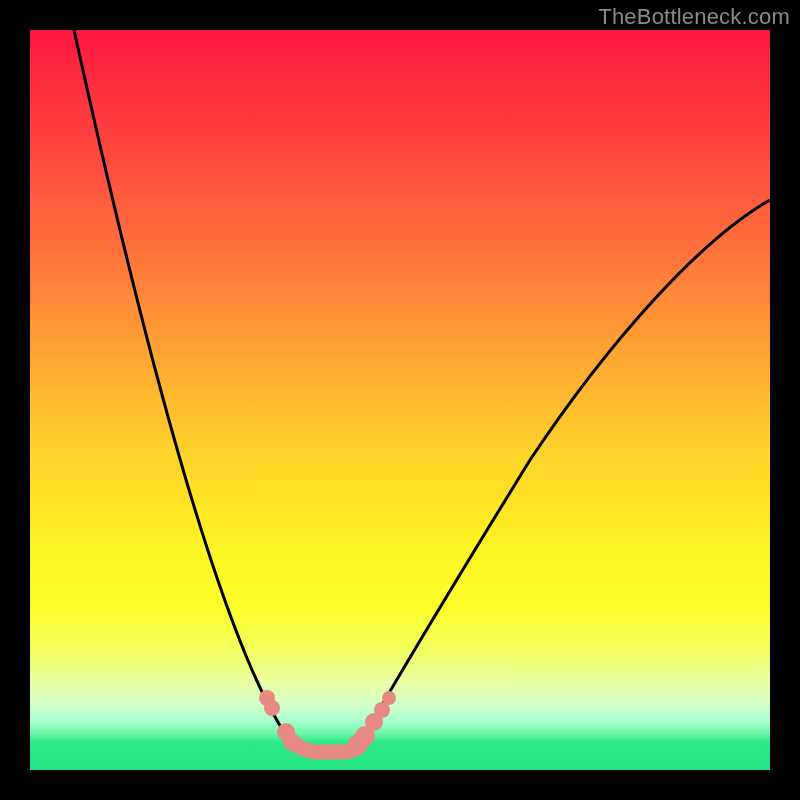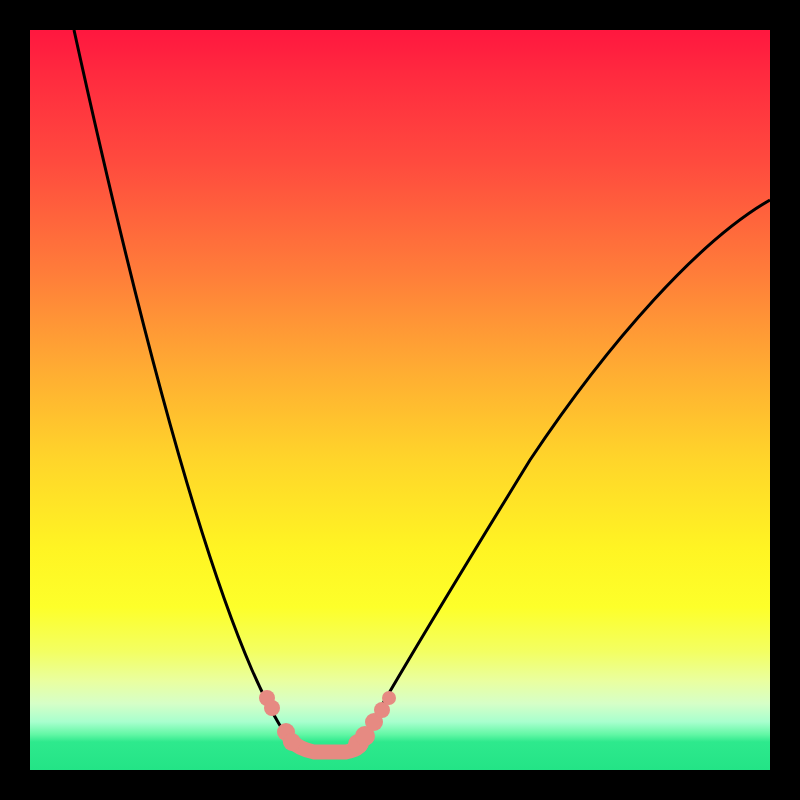--- a/index.html
+++ b/index.html
@@ -58,20 +58,21 @@
     font-size: 22px;
     font-weight: 400;
     letter-spacing: 0.2px;
     user-select: none;
   }
 </style>
 </head>
 <body>
 
 <div class="frame">
+  <div class="watermark">TheBottleneck.com</div>
   <div class="plot">
     <svg class="svg-layer" viewBox="0 0 740 740">
       <path fill="none" stroke="#000" stroke-width="3" d="M 44 0 C 110 300, 170 520, 222 640 C 244 690, 258 708, 260 710"></path>
       <path fill="none" stroke="#000" stroke-width="3" d="M 332 710 C 360 660, 420 560, 500 430 C 580 310, 670 210, 740 170"></path>
       <path fill="none" stroke="#e68a82" stroke-width="15" stroke-linecap="round" d="M 260 710 C 266 716, 274 720, 284 722 L 316 722 C 326 720, 332 716, 332 710"></path>
       <g id="marker-group">
           <circle cx="237" cy="668" r="8" fill="#e68a82"></circle>
           <circle cx="242" cy="678" r="8" fill="#e68a82"></circle>
           <circle cx="256" cy="702" r="9" fill="#e68a82"></circle>
           <circle cx="262" cy="712" r="9" fill="#e68a82"></circle>

